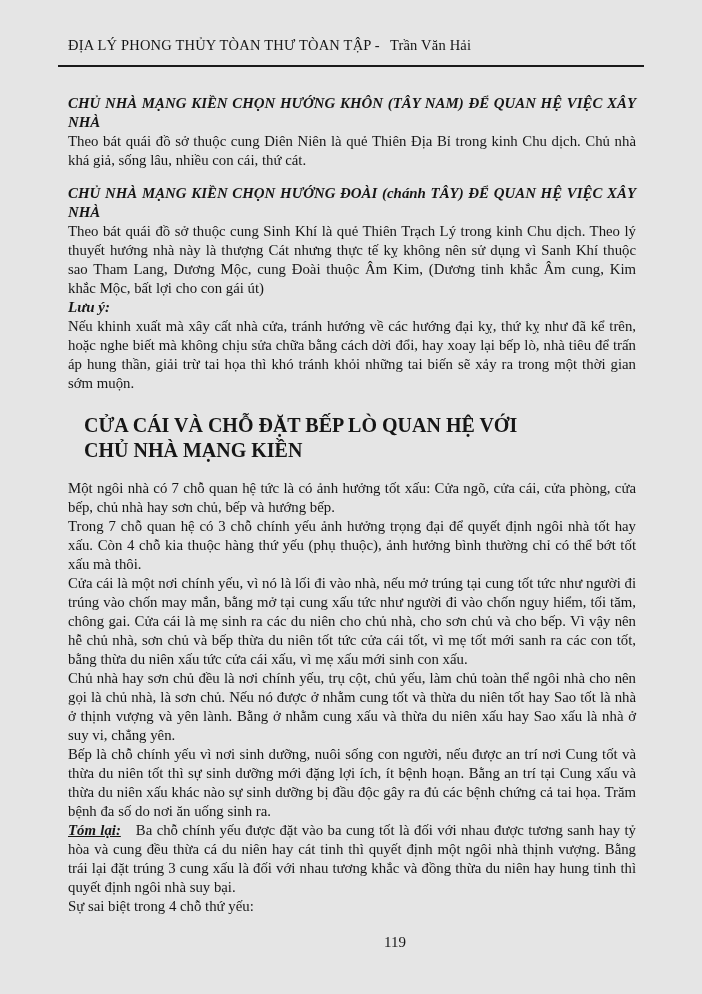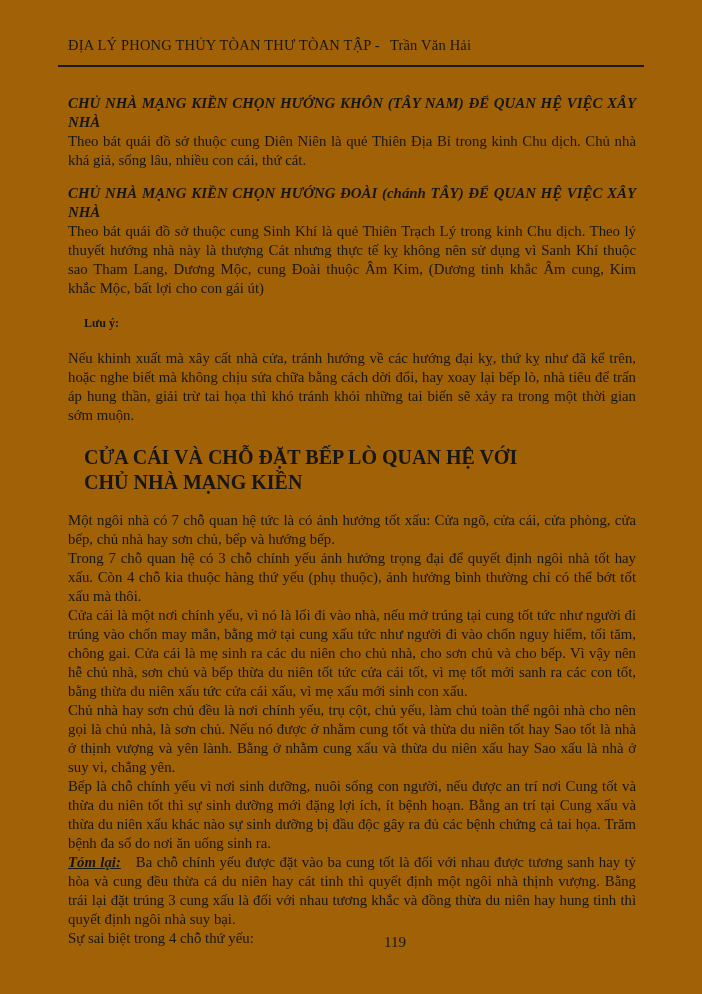--- a/index.html
+++ b/index.html
@@ -5,21 +5,21 @@
 <style>
   html, body {
     margin: 0;
     padding: 0;
     background: #ffffff;
   }
   .page {
     position: relative;
     width: 702px;
     height: 994px;
-    background: #a16207;
+    background: #e5e5e5;
     color: #161616;
     font-family: "Liberation Serif", "DejaVu Serif", serif;
     overflow: hidden;
     box-sizing: border-box;
   }
   .content {
     position: absolute;
     left: 68px;
     top: 36px;
     width: 568px;
@@ -52,24 +52,25 @@
   .section-heading.second {
     margin-top: 14px;
   }
   .body-par {
     font-size: 14.8px;
     line-height: 19px;
     text-align: justify;
     margin: 0;
   }
   .note-label {
-    font-size: 12px;
+    font-size: 15px;
     line-height: 18.9px;
     font-weight: bold;
-    margin: 16px;
+    font-style: italic;
+    margin: 0;
   }
   .chapter-heading {
     font-size: 20px;
     line-height: 25px;
     font-weight: bold;
     margin: 16px;
     margin-top: 20px;
   }
   .chapter-heading span {
     display: block;

